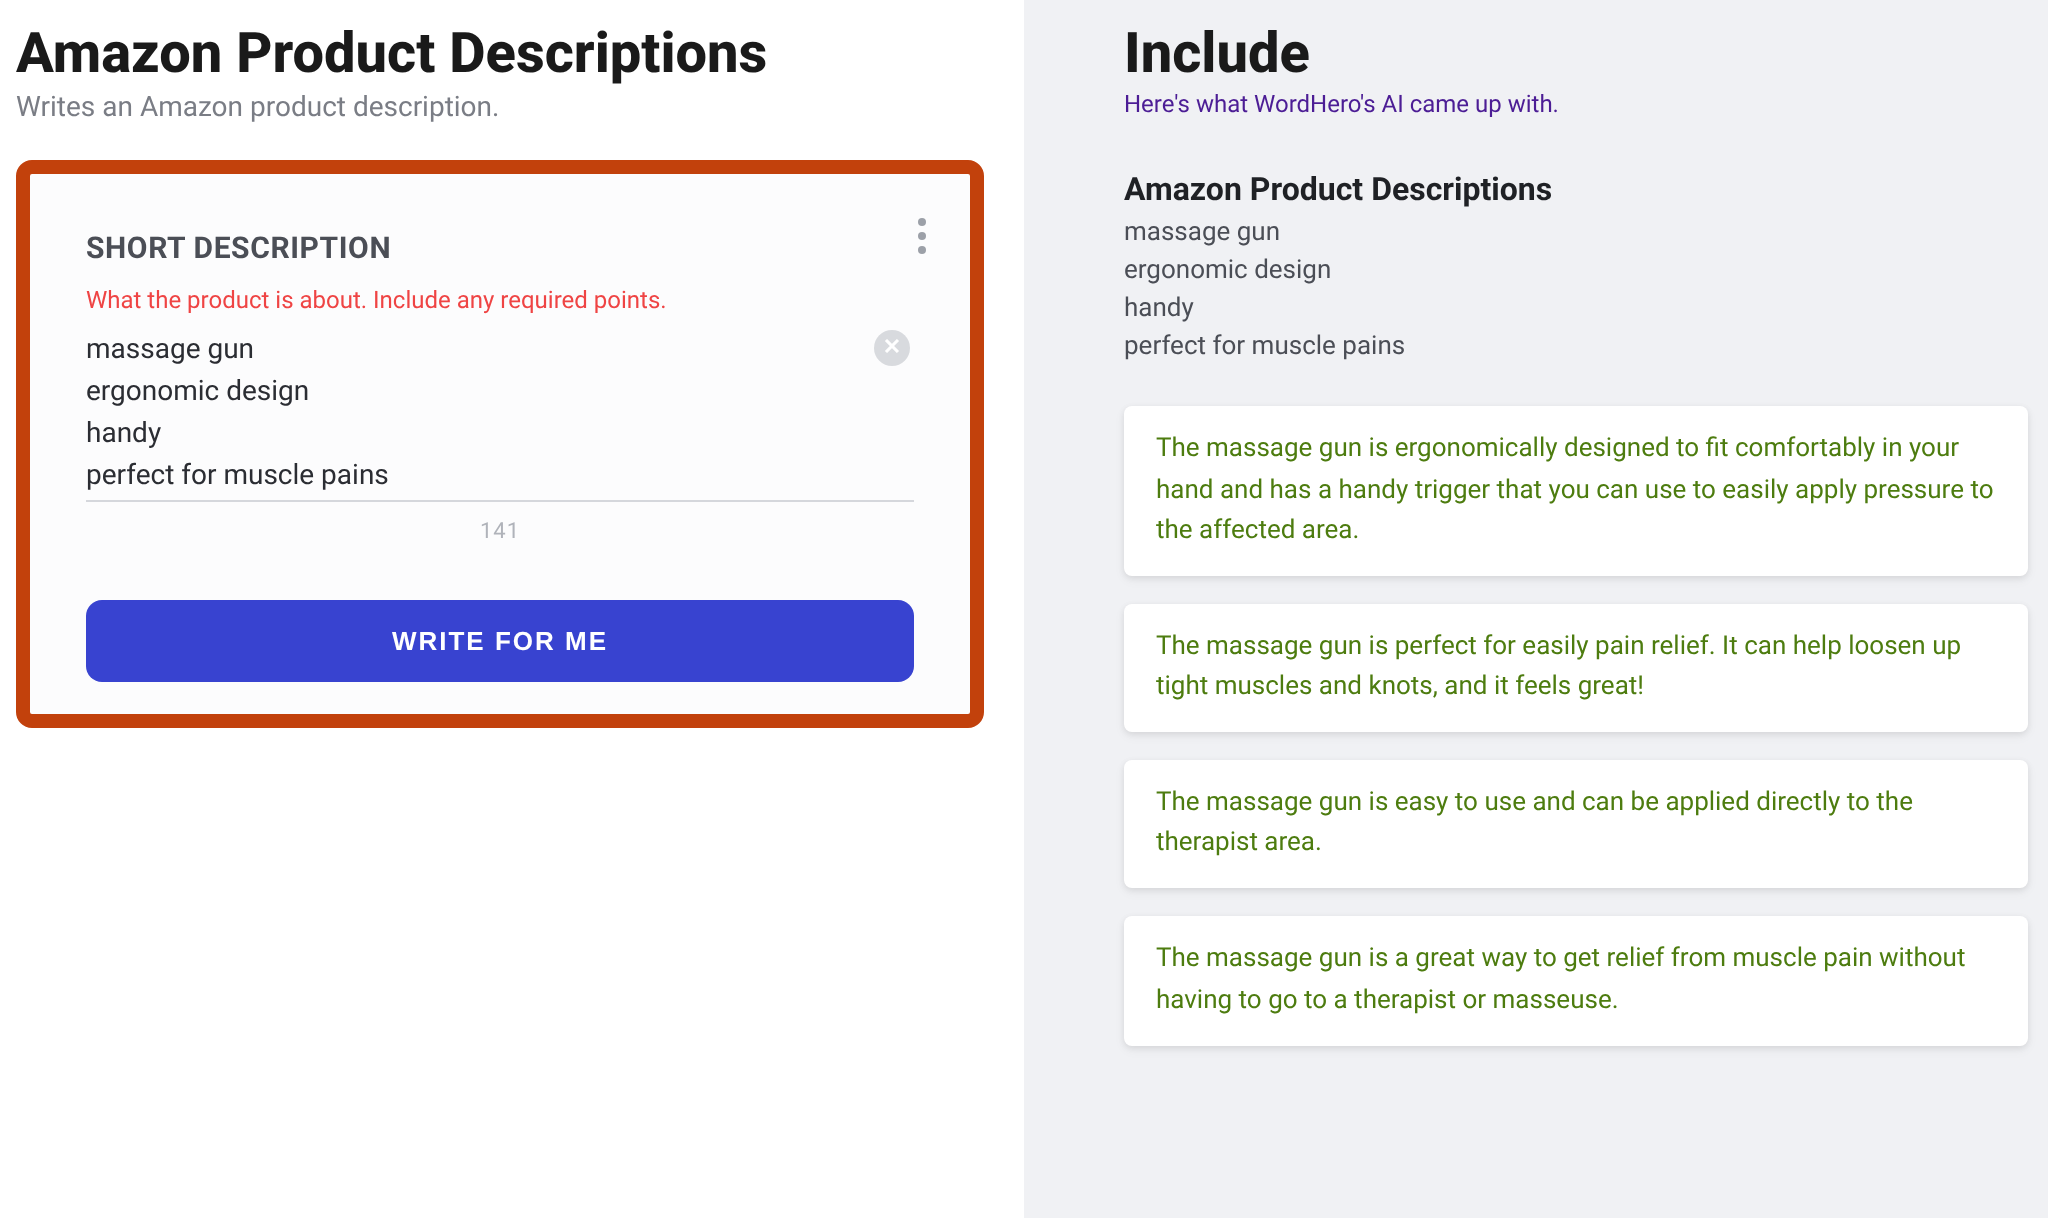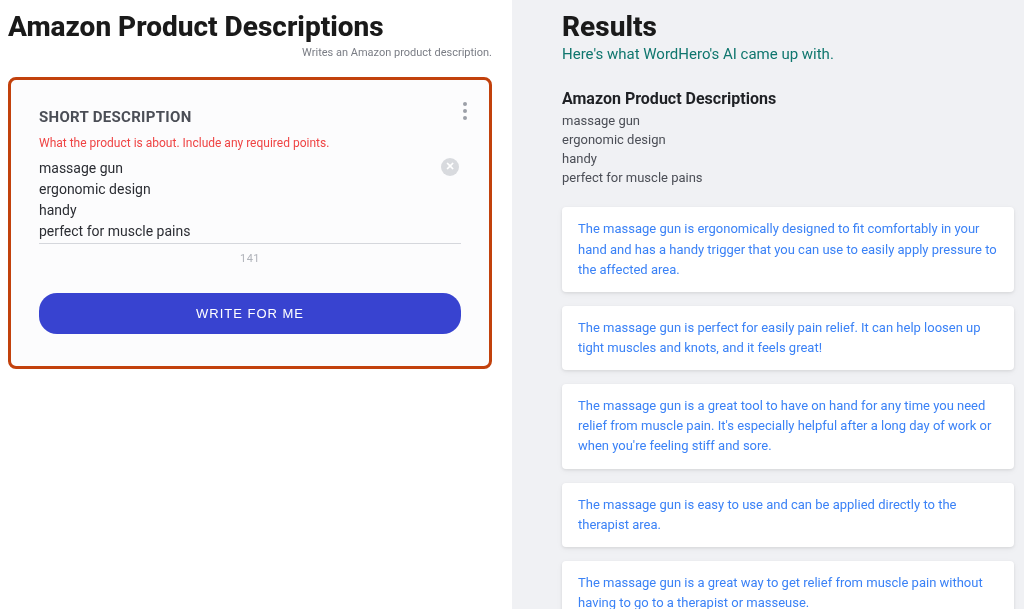--- a/index.html
+++ b/index.html
@@ -26,30 +26,29 @@
       background: #f0f1f4;
     }
     .page-title {
       font-size: 28px;
       font-weight: 800;
       color: #1a1a1a;
       line-height: 1.2;
       margin-bottom: 2px;
     }
     .page-subtitle {
-      font-size: 11px;
+      font-size: 14px;
       color: #7a7d85;
       margin-bottom: 18px;
-      text-align: right;
     }
     .card {
       background: #fcfcfd;
-      border: 3px solid #c2410c;
+      border: 7px solid #c2410c;
       border-radius: 8px;
-      padding: 28px 28px 32px 28px;
+      padding: 28px 28px 16px 28px;
       position: relative;
     }
     .card-menu {
       position: absolute;
       top: 18px;
       right: 18px;
       cursor: pointer;
       padding: 4px;
       display: flex;
       flex-direction: column;
@@ -111,37 +110,37 @@
       font-size: 11px;
       color: #b0b3ba;
       margin-top: 4px;
       letter-spacing: 0.5px;
     }
     .write-btn {
       width: 100%;
       background: #3843d0;
       color: #ffffff;
       border: none;
-      border-radius: 18px;
+      border-radius: 8px;
       padding: 13px 0;
       font-size: 13px;
-      font-weight: 400;
+      font-weight: 700;
       letter-spacing: 1px;
       cursor: pointer;
       margin-top: 28px;
     }
     .results-title {
       font-size: 28px;
       font-weight: 800;
       color: #1a1a1a;
       margin-bottom: 2px;
     }
     .results-subtitle {
-      font-size: 15px;
-      color: #0f766e;
+      font-size: 12px;
+      color: #4c1d95;
       margin-bottom: 26px;
     }
     .result-heading {
       font-size: 16px;
       font-weight: 700;
       color: #1f2125;
       margin-bottom: 4px;
     }
     .result-keywords {
       font-size: 13px;
@@ -149,21 +148,21 @@
       line-height: 1.45;
       margin-bottom: 20px;
       white-space: pre-line;
     }
     .result-card {
       background: #ffffff;
       border-radius: 4px;
       box-shadow: 0 1px 3px rgba(0,0,0,0.08), 0 2px 6px rgba(0,0,0,0.05);
       padding: 12px 16px;
       font-size: 13px;
-      color: #3b82f6;
+      color: #4d7c0f;
       line-height: 1.55;
       margin-bottom: 14px;
     }
   </style>
 </head>
 <body>
 
 <div class="left-panel">
   <h1 class="page-title">Amazon Product Descriptions</h1>
   <div class="page-subtitle">Writes an Amazon product description.</div>
@@ -185,29 +184,28 @@
 perfect for muscle pains</textarea>
       <div class="clear-btn">✕</div>
     </div>
     <div class="char-count">141</div>
 
     <button class="write-btn">WRITE FOR ME</button>
   </div>
 </div>
 
 <div class="right-panel">
-  <h2 class="results-title">Results</h2>
+  <h2 class="results-title">Include</h2>
   <div class="results-subtitle">Here's what WordHero's AI came up with.</div>
 
   <div class="result-heading">Amazon Product Descriptions</div>
   <div class="result-keywords">massage gun
 ergonomic design
 handy
 perfect for muscle pains</div>
 
   <div>
     <div class="result-card">The massage gun is ergonomically designed to fit comfortably in your hand and has a handy trigger that you can use to easily apply pressure to the affected area.</div>
     <div class="result-card">The massage gun is perfect for easily pain relief. It can help loosen up tight muscles and knots, and it feels great!</div>
-    <div class="result-card">The massage gun is a great tool to have on hand for any time you need relief from muscle pain. It's especially helpful after a long day of work or when you're feeling stiff and sore.</div>
     <div class="result-card">The massage gun is easy to use and can be applied directly to the therapist area.</div>
     <div class="result-card">The massage gun is a great way to get relief from muscle pain without having to go to a therapist or masseuse.</div>
   </div>
 </div>
 
 </body></html>

